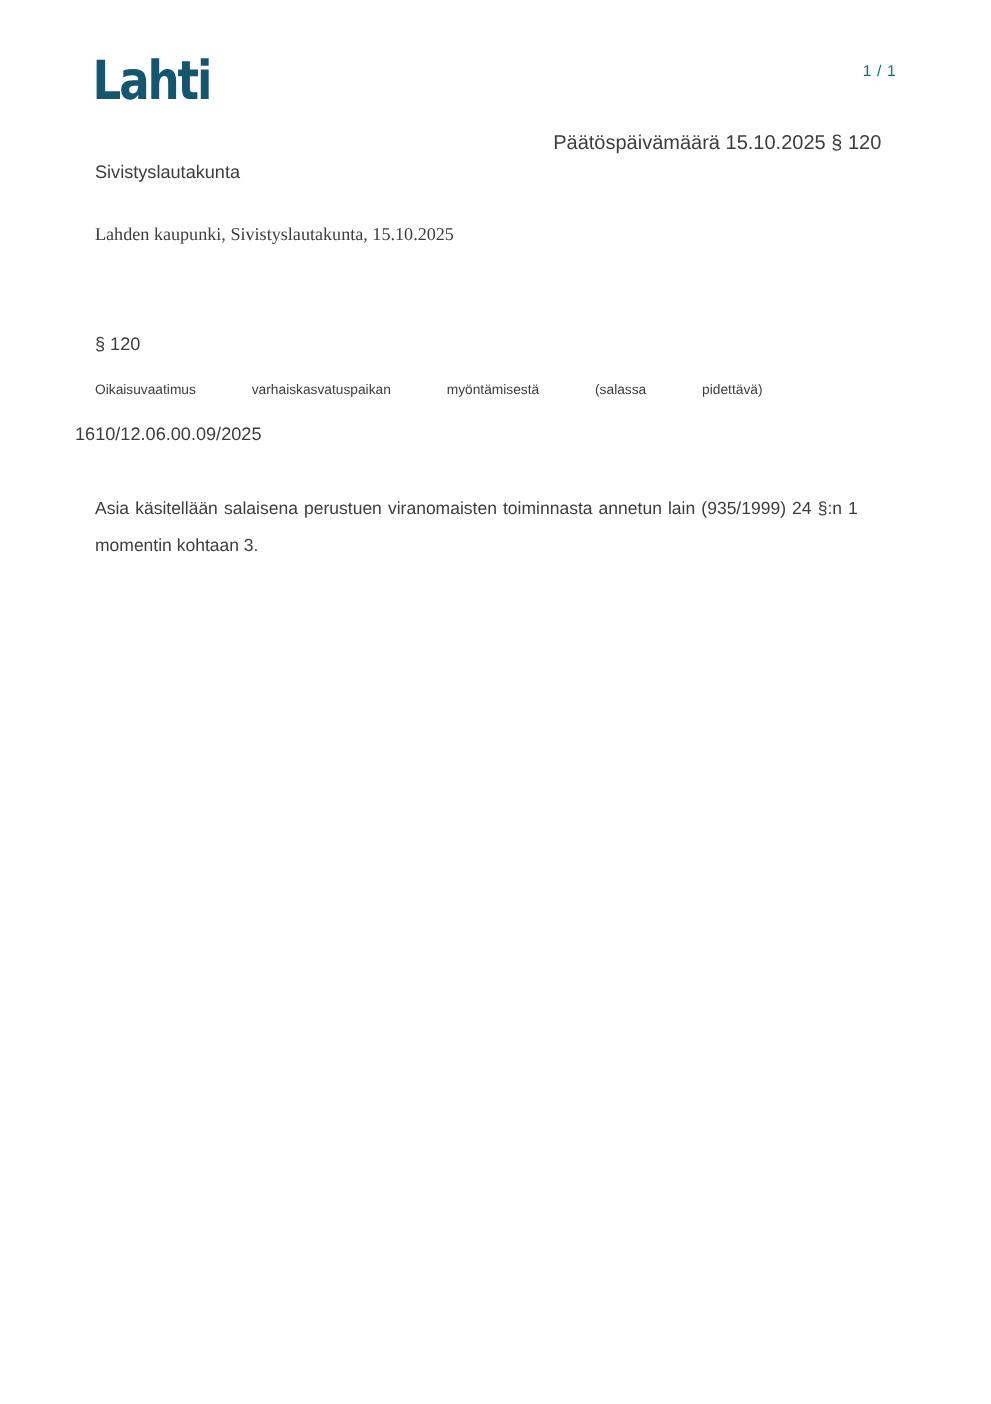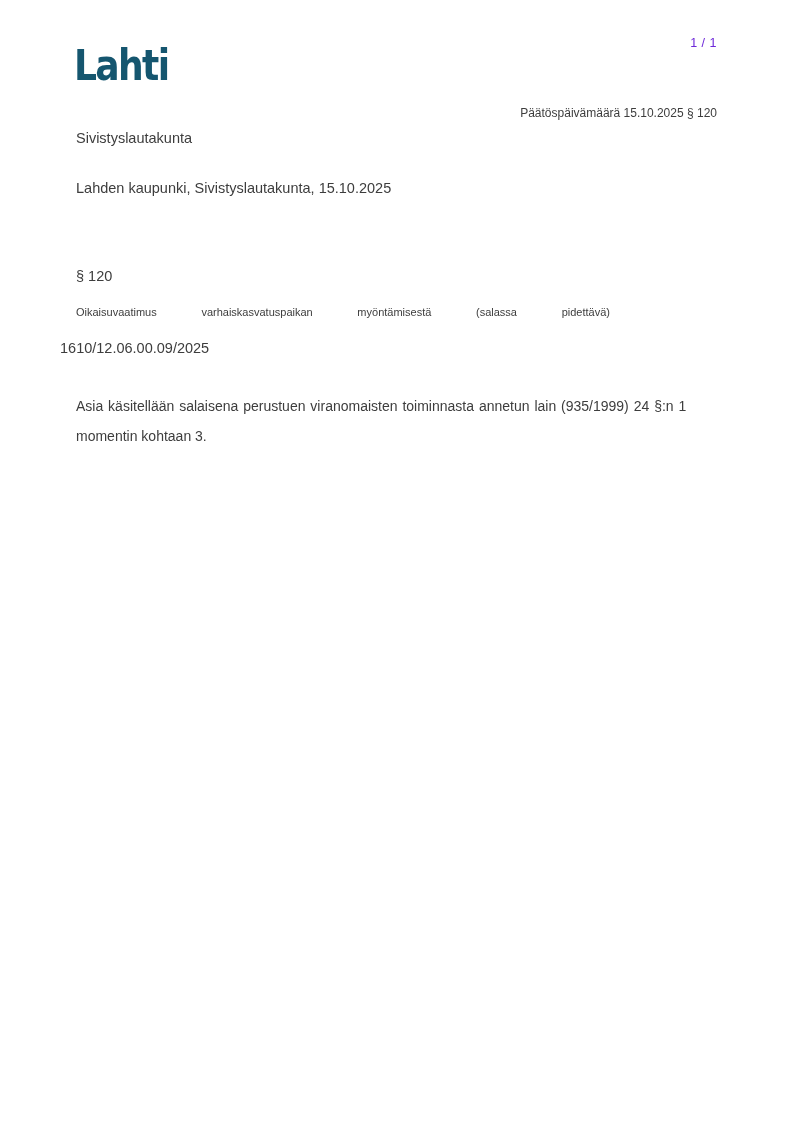--- a/index.html
+++ b/index.html
@@ -24,45 +24,46 @@
     font-size: 43px;
     font-weight: 800;
     letter-spacing: -2px;
     line-height: 1;
     color: #15566F;
     transform: scaleX(0.84);
     transform-origin: left top;
   }
   .page-indicator {
     position: absolute;
-    top: 36px;
+    top: 50px;
     right: 76px;
     font-size: 12.5px;
     letter-spacing: 0.5px;
-    color: #6d28d9;
+    color: #0f766e;
   }
   .committee {
     position: absolute;
     left: 76px;
     top: 106px;
     font-size: 14.5px;
     margin-top: 24px;
   }
   .decision-date {
     position: absolute;
-    right: 76px;
+    right: 88px;
     top: 106px;
-    font-size: 12px;
+    font-size: 16px;
     text-align: center;
   }
   .meeting-line {
     position: absolute;
     left: 76px;
     top: 180px;
     font-size: 14.5px;
+    font-family: Liberation Serif, serif;
   }
   .section-number {
     position: absolute;
     left: 76px;
     top: 268px;
     font-size: 14.5px;
     text-align: center;
   }
   .doc-title {
     position: absolute;

